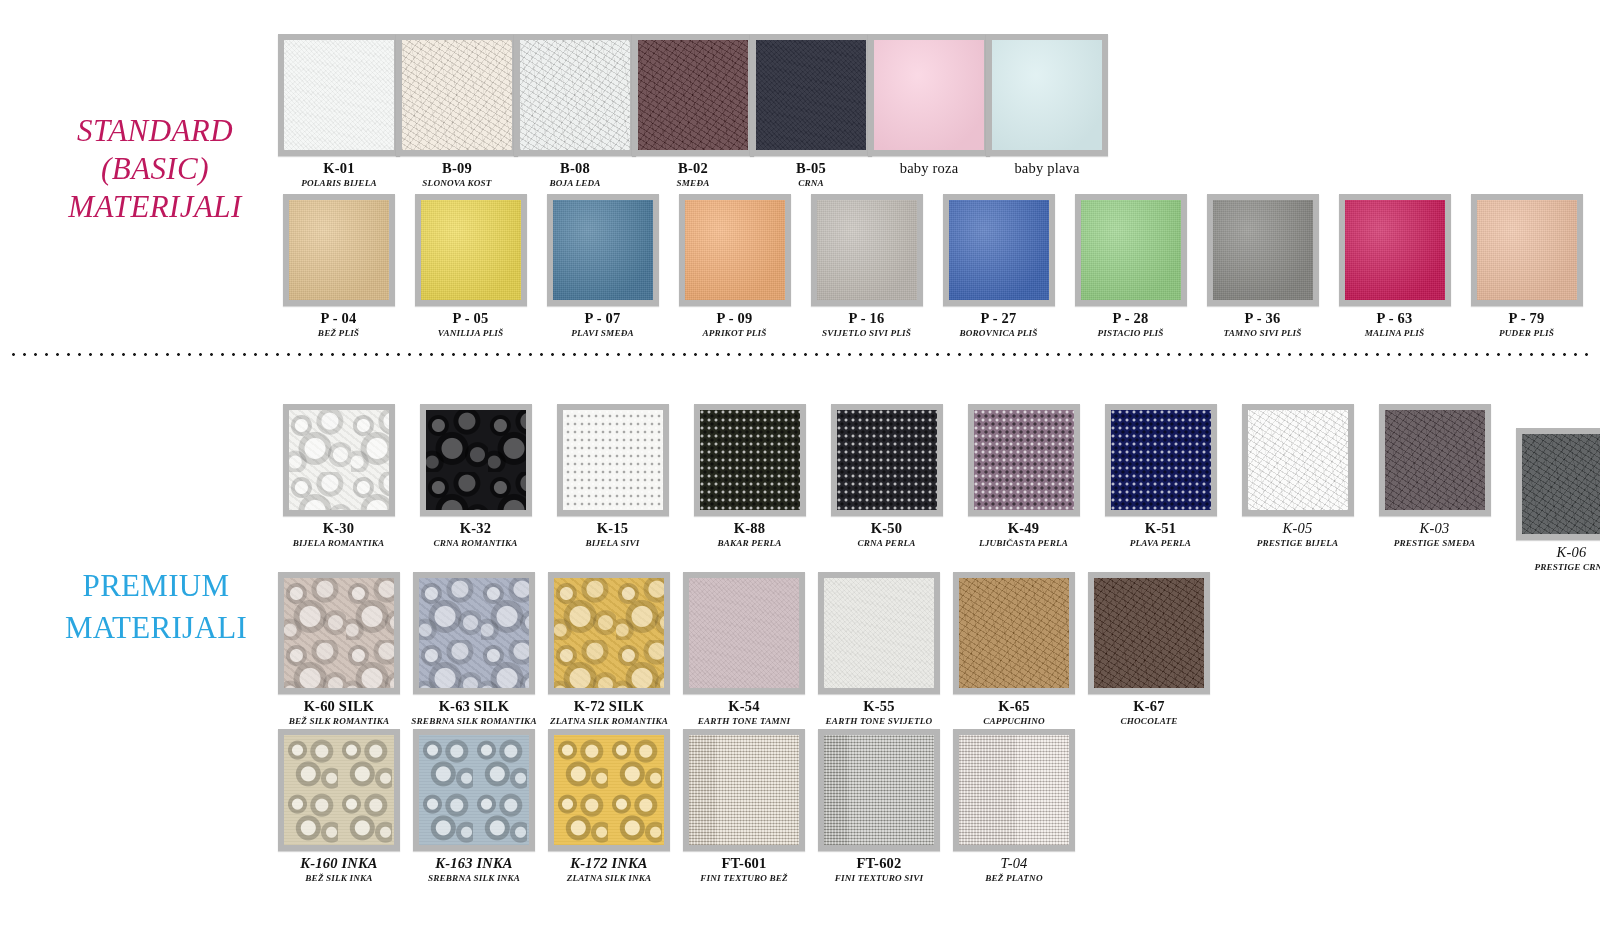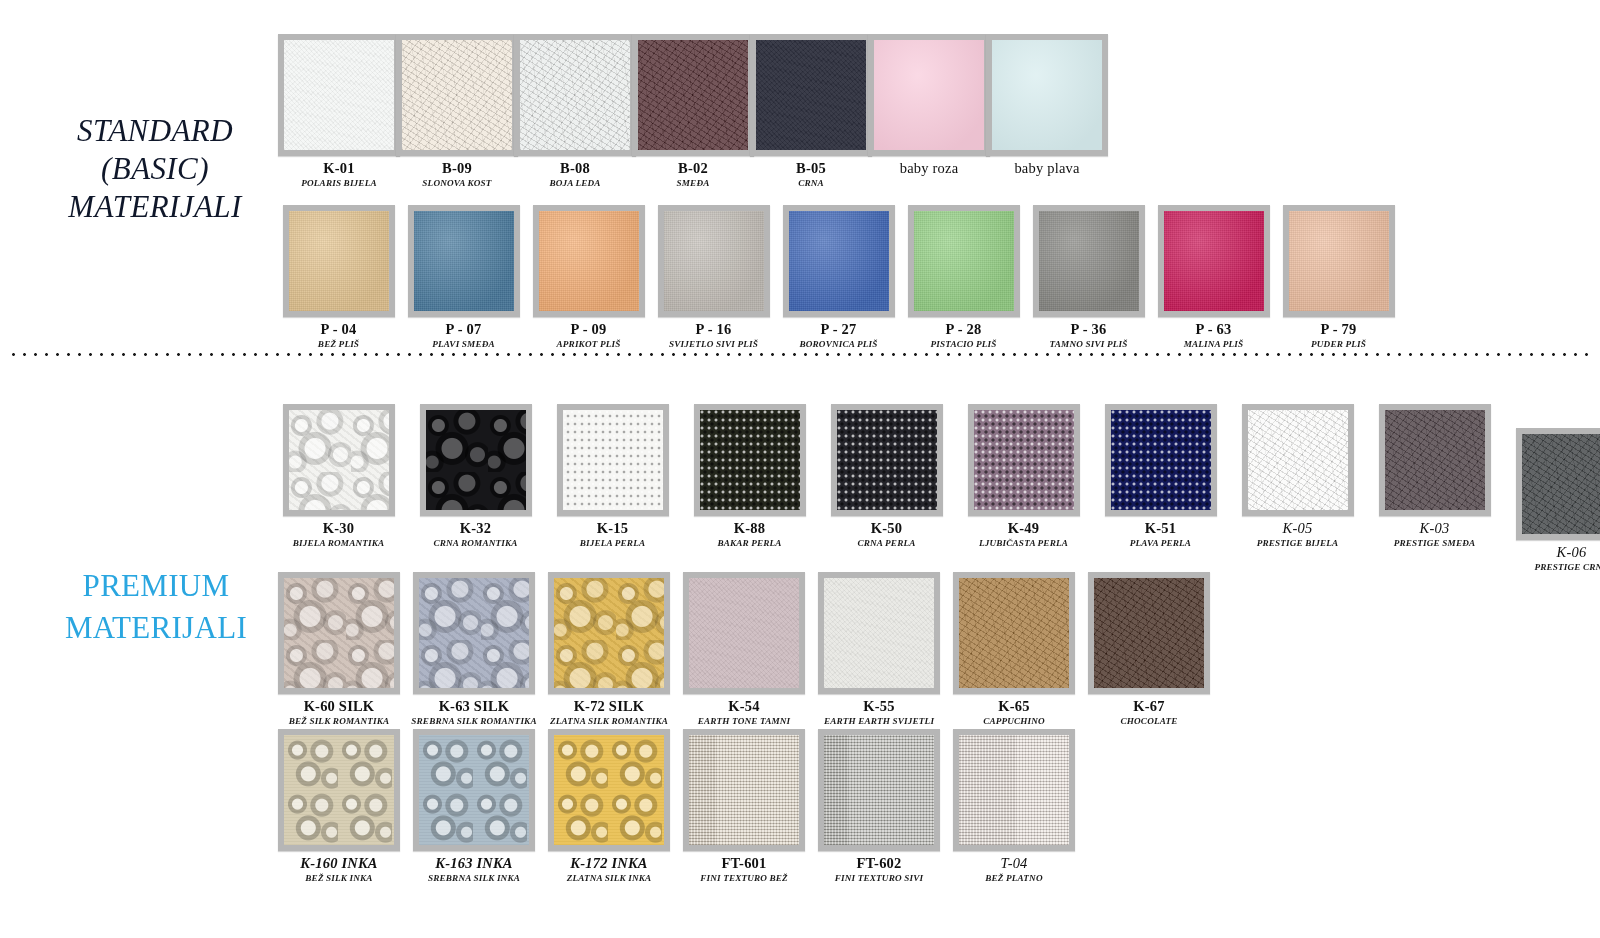--- a/index.html
+++ b/index.html
@@ -15,21 +15,21 @@
   
   .sec-title{
     position:absolute;
     text-align:center;
     line-height:1.22;
     font-style:italic;
     font-weight:400;
   }
   #standard-title{
     left:30px; top:112px; width:250px;
-    font-size:31px; color:#0f172a;
+    font-size:31px; color:#be185d;
     letter-spacing:.4px;
   }
   #premium-title{
     left:22px; top:565px; width:268px;
     font-size:31px; color:#2aa6e0;
     font-style:normal;
     letter-spacing:.3px;
     line-height:1.35;
   }
 
@@ -217,30 +217,37 @@
       <div class="lbl-code plain">baby roza</div>
     </div>
     <div class="cell" style="width: 118px;">
       <div class="frame" style="width: 122px; height: 122px;">
         <div class="sw t-flat" style="background: rgb(215, 236, 238);"></div>
       </div>
       <div class="lbl-code plain">baby plava</div>
     </div>
   </div>
 
-<div class="row" id="row-standard-2" style="left:280px; top:194px; gap:8px;margin-top:11px;">
+<div class="row" id="row-standard-2" style="left:280px; top:194px; gap:15px;">
     <div class="cell" style="width: 117px;">
       <div class="frame" style="width: 112px; height: 112px;">
         <div class="sw t-plush" style="background: rgb(232, 200, 147);"></div>
       </div>
       <div class="lbl-code b">P - 04</div>
       <div class="lbl-sub">BEŽ PLIŠ</div>
     </div>
     <div class="cell" style="width: 117px;">
       <div class="frame" style="width: 112px; height: 112px;">
+        <div class="sw t-plush" style="background: rgb(242, 221, 82);"></div>
+      </div>
+      <div class="lbl-code b">P - 05</div>
+      <div class="lbl-sub">VANILIJA PLIŠ</div>
+    </div>
+    <div class="cell" style="width: 117px;">
+      <div class="frame" style="width: 112px; height: 112px;">
         <div class="sw t-plush" style="background: rgb(75, 125, 161);"></div>
       </div>
       <div class="lbl-code b">P - 07</div>
       <div class="lbl-sub">PLAVI SMEĐA</div>
     </div>
     <div class="cell" style="width: 117px;">
       <div class="frame" style="width: 112px; height: 112px;">
         <div class="sw t-plush" style="background: rgb(248, 177, 119);"></div>
       </div>
       <div class="lbl-code b">P - 09</div>
@@ -303,21 +310,21 @@
         <div class="sw t-swirl-dark" style="background: rgb(23, 23, 26);"></div>
       </div>
       <div class="lbl-code b">K-32</div>
       <div class="lbl-sub">CRNA ROMANTIKA</div>
     </div>
     <div class="cell" style="width: 117px;">
       <div class="frame" style="width: 112px; height: 112px;">
         <div class="sw t-pearl" style="background: rgb(246, 246, 244);"></div>
       </div>
       <div class="lbl-code b">K-15</div>
-      <div class="lbl-sub">BIJELA PERLA</div>
+      <div class="lbl-sub">BIJELA SIVI</div>
     </div>
     <div class="cell" style="width: 117px;">
       <div class="frame" style="width: 112px; height: 112px;">
         <div class="sw t-pearl-dark" style="background: rgb(35, 38, 28);"></div>
       </div>
       <div class="lbl-code b">K-88</div>
       <div class="lbl-sub">BAKAR PERLA</div>
     </div>
     <div class="cell" style="width: 117px;">
       <div class="frame" style="width: 112px; height: 112px;">
@@ -390,21 +397,21 @@
         <div class="sw t-grain" style="background: rgb(205, 188, 192);"></div>
       </div>
       <div class="lbl-code b">K-54</div>
       <div class="lbl-sub">EARTH TONE TAMNI</div>
     </div>
     <div class="cell" style="width: 118px;">
       <div class="frame" style="width: 122px; height: 122px;">
         <div class="sw t-grain" style="background: rgb(232, 232, 228);"></div>
       </div>
       <div class="lbl-code b">K-55</div>
-      <div class="lbl-sub">EARTH EARTH SVIJETLI</div>
+      <div class="lbl-sub">EARTH TONE SVIJETLO</div>
     </div>
     <div class="cell" style="width: 118px;">
       <div class="frame" style="width: 122px; height: 122px;">
         <div class="sw t-leather" style="background: rgb(164, 118, 58);"></div>
       </div>
       <div class="lbl-code b">K-65</div>
       <div class="lbl-sub">CAPPUCHINO</div>
     </div>
     <div class="cell" style="width: 118px;">
       <div class="frame" style="width: 122px; height: 122px;">

